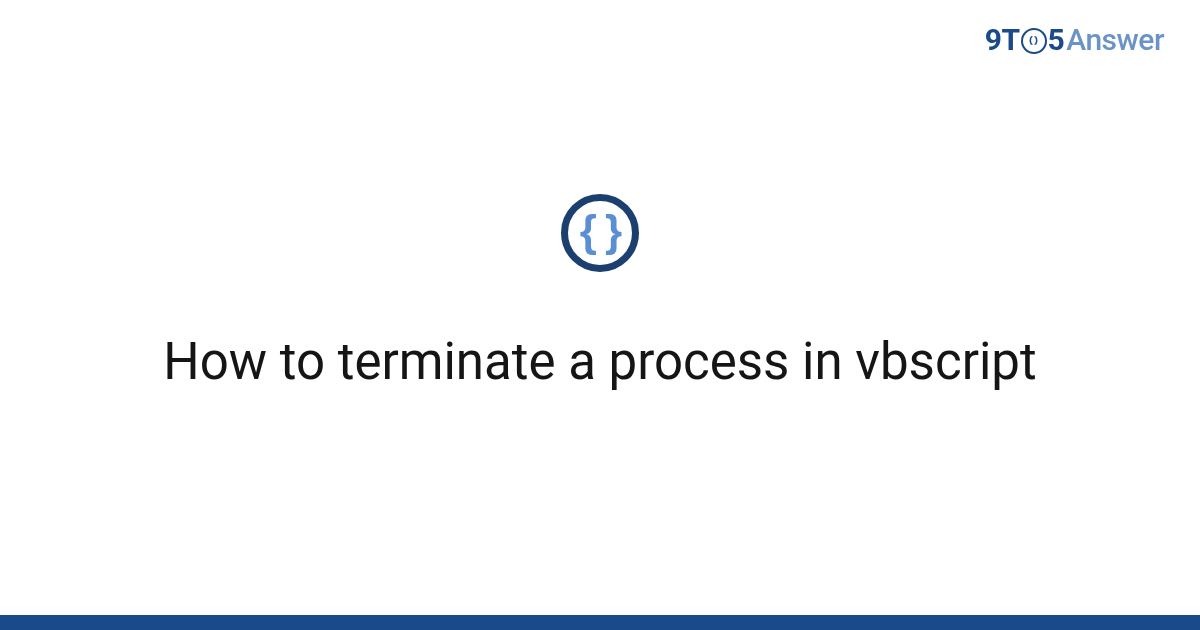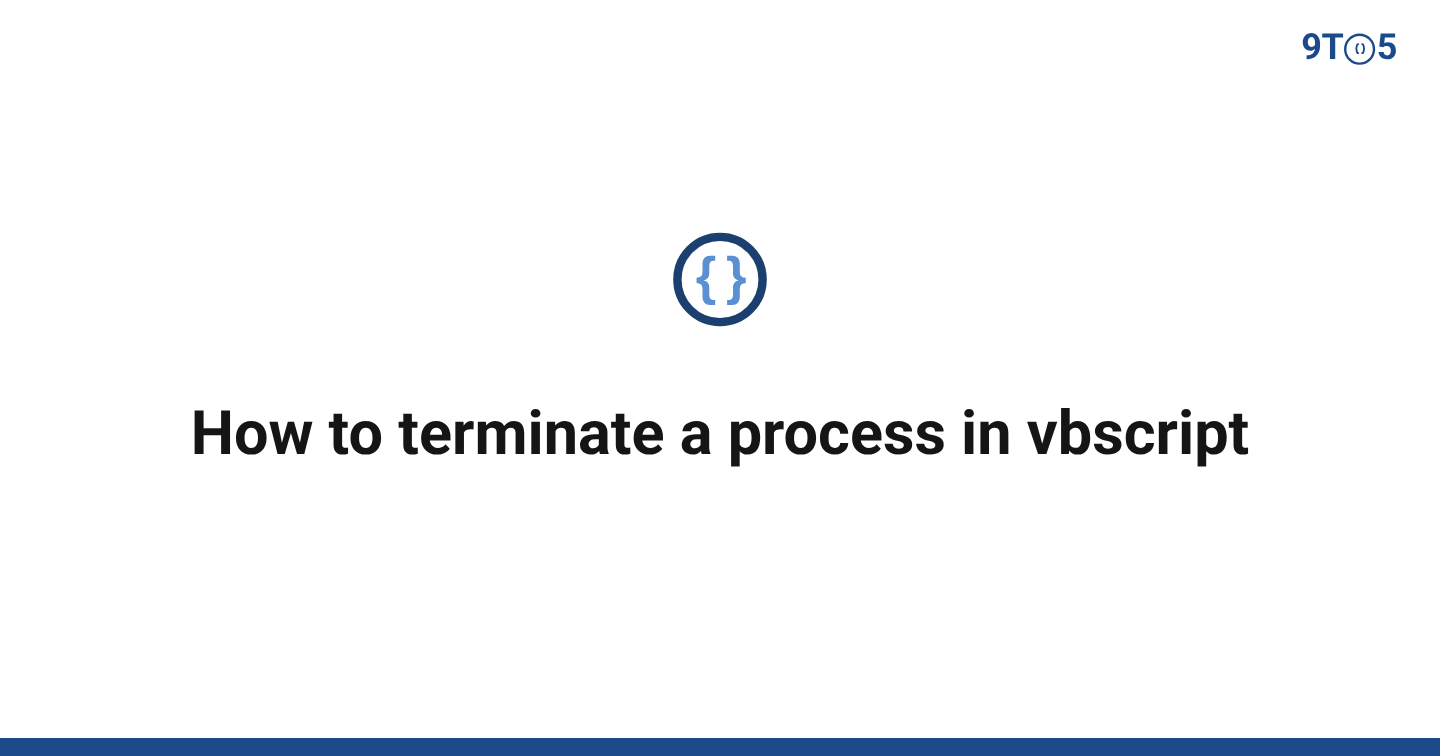--- a/index.html
+++ b/index.html
@@ -79,21 +79,21 @@
       font-weight: 700;
       color: #5a8fd4;
       letter-spacing: -2px;
       line-height: 1;
       font-family: Arial, sans-serif;
       position: relative;
       top: -2px;
     }
     .title {
       font-size: 51px;
-      font-weight: 700;
+      font-weight: 400;
       color: #151515;
       line-height: 1.22;
       max-width: 960px;
       margin: 17px auto;
     }
     .footer-bar {
       position: absolute;
       bottom: 0;
       left: 0;
       width: 100%;
@@ -105,20 +105,21 @@
 <body>
 
 <div class="logo">
   <span class="nine-t">9T</span>
   <span class="circle-o">
     <svg viewBox="0 0 24 24">
       <path fill="none" stroke="#1b4a8a" stroke-width="2.8" stroke-linecap="round" d="M9 5 C6 5 7 9 6 12 C7 15 6 19 9 19 M15 5 C18 5 17 9 18 12 C17 15 18 19 15 19"></path>
     </svg>
   </span>
   <span class="five">5</span>
+  <span class="answer">Answer</span>
 </div>
 
 <div class="center-content">
   <div class="category-icon">
     <span class="braces">{ }</span>
   </div>
   <h1 class="title">How to terminate a process in vbscript</h1>
 </div>
 
 <div class="footer-bar"></div>

